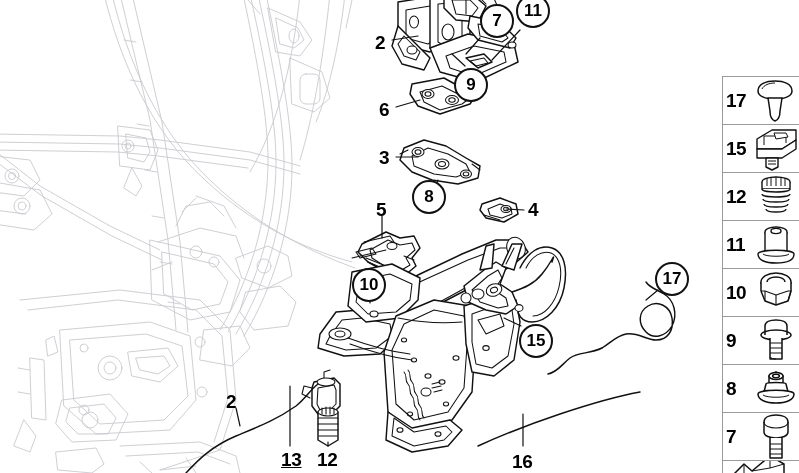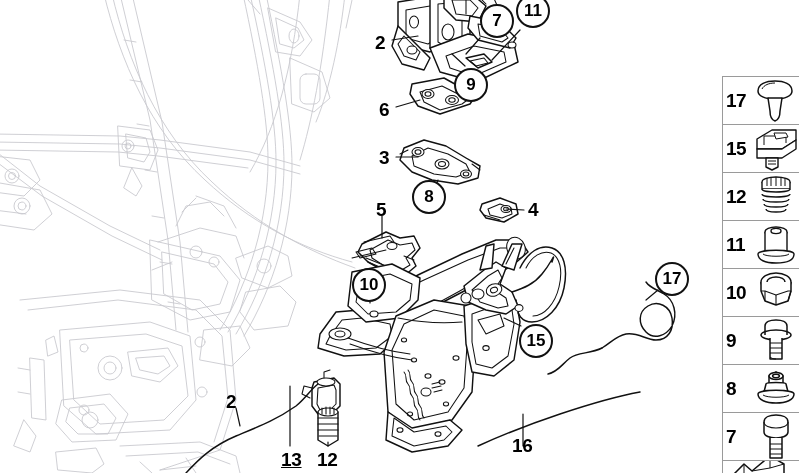--- a/index.html
+++ b/index.html
@@ -401,21 +401,21 @@
   </svg>
 
   <div class="lbl" style="left:375px; top:33px;">2</div>
   <div class="lbl" style="left:379px; top:100px;">6</div>
   <div class="lbl" style="left:379px; top:148px;">3</div>
   <div class="lbl" style="left:376px; top:200px;">5</div>
   <div class="lbl" style="left:528px; top:200px;">4</div>
   <div class="lbl" style="left:226px; top:392px;">2</div>
   <div class="lbl" style="left:281px; top:450px;text-decoration:underline;">13</div>
   <div class="lbl" style="left:317px; top:450px;">12</div>
-  <div class="lbl" style="left:512px; top:436px;">16</div>
+  <div class="lbl" style="left:512px; top:452px;">16</div>
 
   <div class="callout" style="left:480px; top:4px;">7</div>
   <div class="callout" style="left:516px; top:-6px;">11</div>
   <div class="callout" style="left:454px; top:68px;">9</div>
   <div class="callout" style="left:412px; top:180px;">8</div>
   <div class="callout" style="left:352px; top:268px;">10</div>
   <div class="callout" style="left:519px; top:324px;">15</div>
   <div class="callout" style="left:655px; top:262px;">17</div>
 
   <div class="legend">

